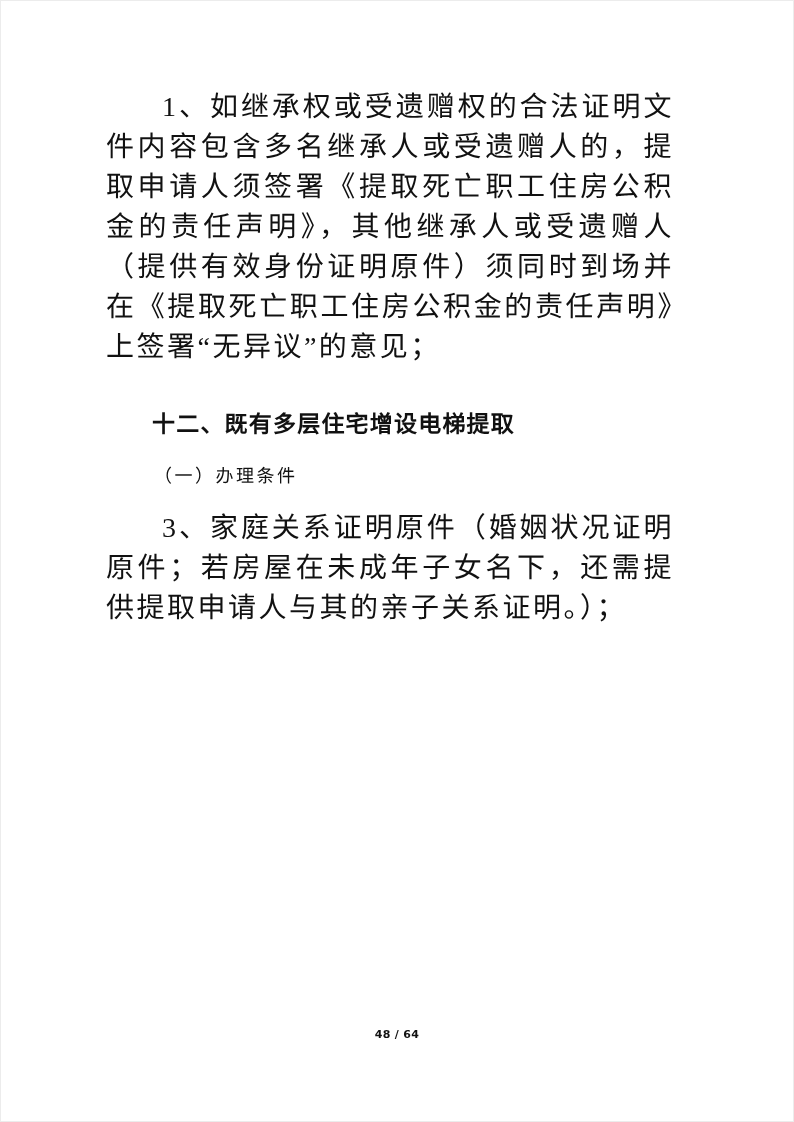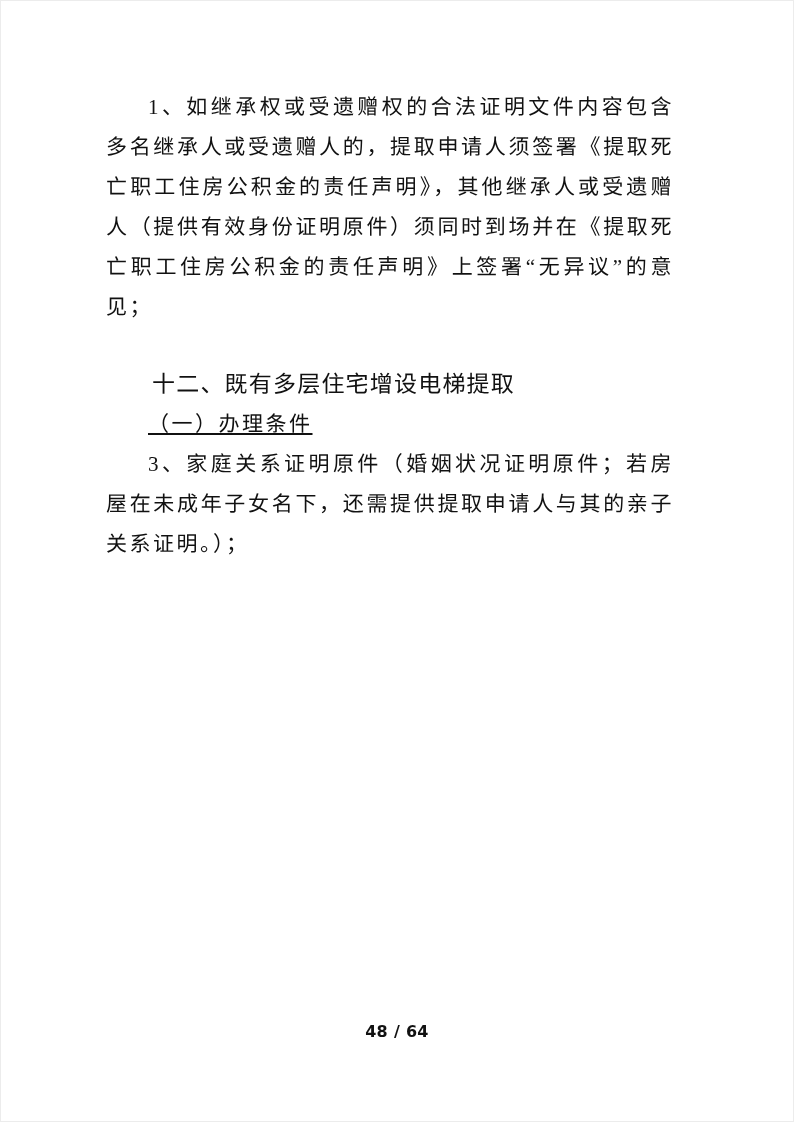--- a/index.html
+++ b/index.html
@@ -17,55 +17,54 @@
     overflow: hidden;
     color: #111111;
     font-family: "Liberation Serif", "DejaVu Serif", serif;
   }
   .content {
     box-sizing: border-box;
     padding: 86px 119px 0 105px;
   }
   .para {
     margin: 0;
-    font-size: 21px;
+    font-size: 28px;
     line-height: 40px;
     letter-spacing: 2.5px;
     text-align: justify;
     text-justify: inter-character;
     text-indent: 2em;
     word-break: break-all;
   }
   .subheading {
-    margin: 0;
-    font-size: 21px;
+    margin: 12px;
+    font-size: 18px;
     line-height: 40px;
     letter-spacing: 2.5px;
     text-indent: 2em;
-    text-decoration: underline;
   }
   .heading {
     margin: 37px 0 0 0;
     font-family: "Liberation Sans", "DejaVu Sans", sans-serif;
-    font-weight: normal;
+    font-weight: bold;
     font-size: 23px;
     line-height: 40px;
     letter-spacing: 1.2px;
     text-indent: 2em;
   }
   .mt2 { margin-top: 3px; }
   .footer {
     position: absolute;
     left: 0;
     right: 0;
     bottom: 80px;
     text-align: center;
     font-family: "DejaVu Sans", "Liberation Sans", sans-serif;
     font-weight: bold;
-    font-size: 16px;
+    font-size: 11px;
     letter-spacing: 0.3px;
     color: #111111;
   }
 </style>
 </head>
 <body>
 
 <div class="page">
   <div class="content">
     <p class="para">1、如继承权或受遗赠权的合法证明文件内容包含多名继承人或受遗赠人的，提取申请人须签署《提取死亡职工住房公积金的责任声明》，其他继承人或受遗赠人（提供有效身份证明原件）须同时到场并在《提取死亡职工住房公积金的责任声明》上签署“无异议”的意见；</p>

